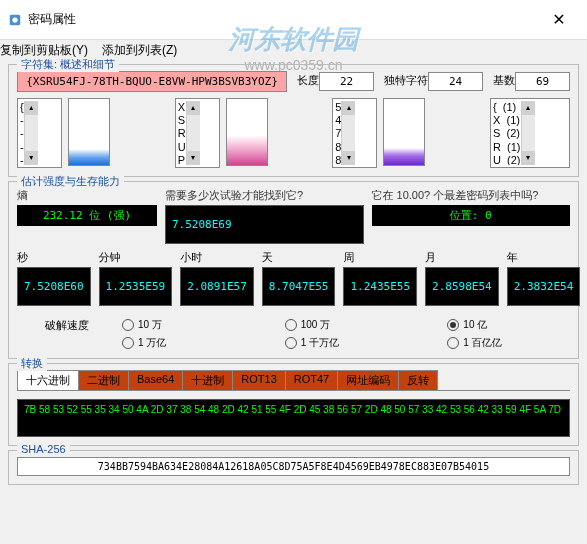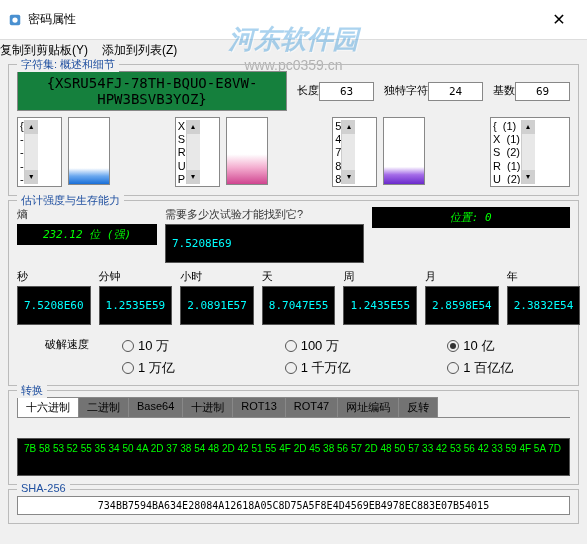--- a/index.html
+++ b/index.html
@@ -6,49 +6,49 @@
 body { width: 587px; height: 544px; background: #f0f0f0; font-size: 11px; position: relative; }
 .titlebar { height: 40px; background: #fff; border-bottom: 1px solid #ddd; display: flex; align-items: center; padding: 0 8px; }
 .titlebar-icon { width: 14px; height: 14px; margin-right: 6px; }
 .titlebar-text { flex: 1; font-size: 12px; }
 .close-btn { width: 40px; height: 28px; display: flex; align-items: center; justify-content: center; cursor: pointer; font-size: 16px; }
 .menubar { height: 20px; display: flex; align-items: center; padding: 2px 0; font-size: 12px; }
 .menubar span { margin-right: 14px; cursor: pointer; }
 .groupbox { border: 1px solid #bbb; margin: 4px 8px; padding: 6px 8px 8px 8px; position: relative; }
 .groupbox .legend { position: absolute; top: -8px; left: 8px; background: #f0f0f0; padding: 0 4px; color: #2050a0; font-size: 11px; }
 .pwrow { display: flex; gap: 10px; align-items: center; margin-bottom: 6px; }
-.pwbox { flex: 1; background: #15803d; border: 1px solid #888; padding: 3px 6px; font-family: Consolas, monospace; font-size: 14px; text-align: center; }
+.pwbox { flex: 1; background: #fca5a5; border: 1px solid #888; padding: 3px 6px; font-family: Consolas, monospace; font-size: 11px; text-align: center; }
 .stat-col { display: flex; flex-direction: row; align-items: center; min-width: 60px; }
 .stat-label { font-size: 11px; margin-bottom: 2px; }
 .stat-val { background: #fff; border: 1px solid #888; width: 55px; padding: 2px 4px; text-align: center; font-family: Consolas, monospace; }
 .listboxes { display: flex; gap: 6px; margin-top: 4px; }
 .listbox { background: #fff; border: 1px solid #888; font-family: Consolas, monospace; font-size: 11px; padding: 2px; line-height: 1.2; display: flex; }
 .listbox .content { white-space: pre; overflow: hidden; }
 .scroll { width: 14px; background: #e8e8e8; border-left: 1px solid #ccc; display: flex; flex-direction: column; }
 .scroll-btn { height: 14px; background: #d0d0d0; text-align: center; font-size: 8px; line-height: 14px; cursor: pointer; }
 .scroll-track { flex: 1; }
 .gradient-bar { width: 42px; height: 68px; border: 1px solid #888; }
 .grad-blue { background: linear-gradient(to top, #196fd8 0%, #6aa8ef 12%, #fff 24%, #fff 100%); }
 .grad-pink { background: linear-gradient(to bottom, #fff 0%, #fff 55%, #f4aed0 75%, #d04590 100%); }
 .grad-purple { background: linear-gradient(to top, #6a2acb 0%, #a46be8 14%, #fff 26%, #fff 100%); }
 .est-group .row1 { display: flex; gap: 8px; margin-bottom: 6px; }
 .black-box { background: #000; color: #0ff; font-family: Consolas, monospace; font-size: 11px; padding: 12px 6px; border: 1px solid #555; }
-.green-box { background: #000; color: #0f0; font-family: Consolas, monospace; font-size: 11px; padding: 3px 6px; text-align: center; font-style: italic; }
+.green-box { background: #000; color: #0f0; font-family: Consolas, monospace; font-size: 11px; padding: 3px 6px; text-align: center; }
 .est-col { display: flex; flex-direction: column; gap: 2px; }
 .est-col label { font-size: 11px; color: #333; }
 .est-row { display: flex; gap: 8px; margin-top: 4px; }
 .est-cell { flex: 1; display: flex; flex-direction: column; gap: 2px; }
 .est-cell label { font-size: 11px; }
 .speed-row { display: flex; align-items: flex-start; margin-top: 12px; gap: 5px; }
 .radio-grid { display: grid; grid-template-columns: repeat(3, 1fr); gap: 4px 40px; flex: 1; }
-.radio-item { display: flex; align-items: center; gap: 4px; font-size: 13px; cursor: pointer; }
+.radio-item { display: flex; align-items: center; gap: 4px; font-size: 10px; cursor: pointer; }
 .radio-circle { width: 12px; height: 12px; border: 1px solid #555; border-radius: 50%; display: flex; align-items: center; justify-content: center; }
 .radio-dot { width: 6px; height: 6px; background: #333; border-radius: 50%; }
-.tabs { display: flex; border-bottom: 1px solid #888; margin-bottom: 20px; }
-.tab { padding: 2px 8px; border: 1px solid #888; border-bottom: none; background: #737373; font-size: 11px; cursor: pointer; margin-right: -1px; }
+.tabs { display: flex; border-bottom: 1px solid #888; margin-bottom: 8px; }
+.tab { padding: 2px 8px; border: 1px solid #888; border-bottom: none; background: #c2410c; font-size: 11px; cursor: pointer; margin-right: -1px; }
 .tab.active { background: #fff; }
 .hex-box { background: #000; color: #0f0; font-family: Liberation Sans, sans-serif; font-size: 10px; padding: 3px 6px; border: 1px solid #555; word-break: break-all; line-height: 1.3; min-height: 38px; }
 .sha-box { background: #fff; border: 1px solid #888; padding: 3px 6px; font-family: Consolas, monospace; font-size: 10px; text-align: center; }
 .watermark { position: absolute; top: 22px; left: 50%; transform: translateX(-50%); opacity: 0.5; pointer-events: none; text-align: center; }
 .watermark-text { font-size: 26px; font-weight: bold; color: #5aa9e0; font-style: italic; text-shadow: 1px 1px #fff; }
 .watermark-url { font-size: 14px; color: #737373; }
 </style>
 </head>
 <body>
 
@@ -70,21 +70,21 @@
   <div class="watermark-text">河东软件园</div>
   <div class="watermark-url">www.pc0359.cn</div>
 </div>
 
 <div class="groupbox">
   <span class="legend">字符集: 概述和细节</span>
   <div class="pwrow">
     <div class="pwbox">{XSRU54FJ-78TH-BQUO-E8VW-HPW3BSVB3YOZ}</div>
     <div class="stat-col">
         <span class="stat-label">长度</span>
-        <div class="stat-val">63</div>
+        <div class="stat-val">22</div>
       </div>
     <div class="stat-col">
         <span class="stat-label">独特字符</span>
         <div class="stat-val">24</div>
       </div>
     <div class="stat-col">
         <span class="stat-label">基数</span>
         <div class="stat-val">69</div>
       </div>
   </div>
@@ -152,20 +152,21 @@
   <div class="row1">
     <div class="est-col" style="width:140px">
         <label>熵</label>
         <div class="green-box">232.12 位 (强)</div>
       </div>
     <div class="est-col" style="flex:1">
         <label>需要多少次试验才能找到它?</label>
         <div class="black-box">7.5208E69</div>
       </div>
     <div class="est-col" style="flex:1">
+        <label>它在 10.00? 个最差密码列表中吗?</label>
         <div class="green-box">位置: 0</div>
       </div>
   </div>
   <div class="est-row" id="est-row">
       <div class="est-cell">
         <label>秒</label>
         <div class="black-box">7.5208E60</div>
       </div>
       <div class="est-cell">
         <label>分钟</label>

